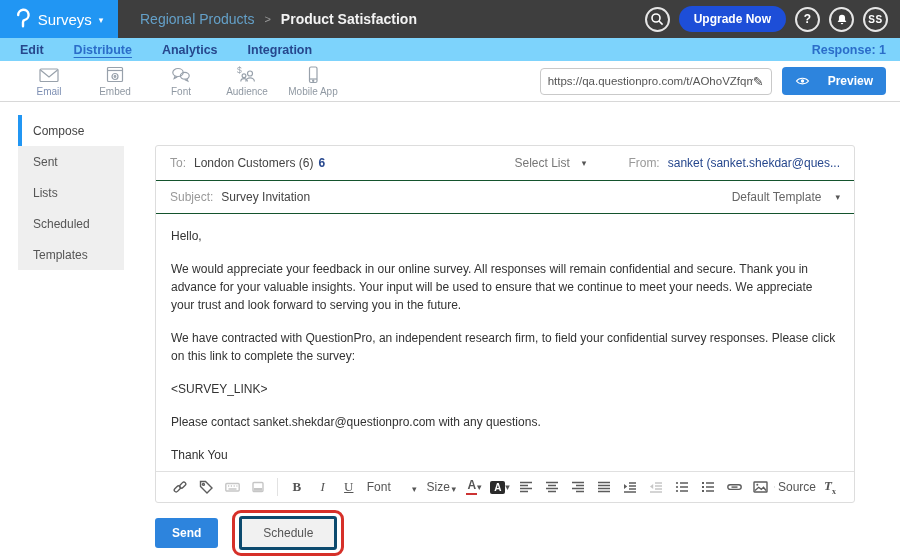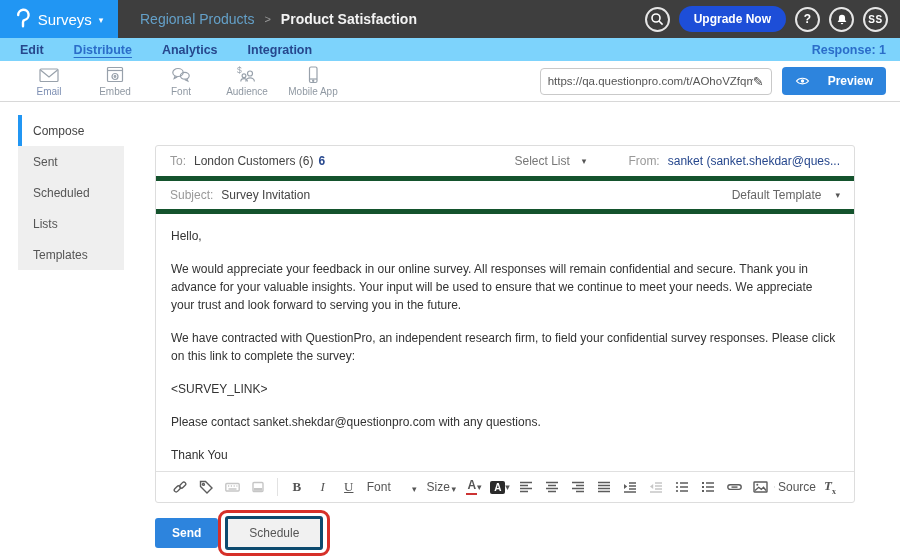--- a/index.html
+++ b/index.html
@@ -50,21 +50,21 @@
 
   
   .content { position:relative; height:458px; background:#fff; }
   .sidebar { position:absolute; left:18px; top:13px; width:106px; background:#efefef; }
   .side-item { height:31px; display:flex; align-items:center; padding-left:15px; color:#555;
     cursor:pointer; }
   .side-item.active { background:#fff; border-left:4px solid #2196f3; padding-left:11px; color:#444; }
 
   .panel { position:absolute; left:155px; top:43px; width:700px; border:1px solid #ddd;
     border-radius:3px; background:#fff; }
-  .row { display:flex; align-items:center; border-bottom:5px solid #14532d; padding:0 14px;
+  .row { display:flex; align-items:center; border-bottom:1px solid #14532d; padding:0 14px;
     height:35px; }
   .lbl { color:#999; margin-right:8px; }
   .to-value { color:#444; cursor:pointer; }
   .to-count { color:#26478d; font-weight:700; margin-left:5px; }
   .select-list { margin-left:auto; margin-right:42px; color:#777; display:flex; gap:12px;
     align-items:center; cursor:pointer; }
   .caret { font-size:9px; color:#555; }
   .from-wrap { display:flex; align-items:center; max-width:235px; }
   .from-value { color:#26478d; white-space:nowrap; overflow:hidden; cursor:pointer; }
   .subj-row { height:33px; }
@@ -89,21 +89,21 @@
   .dd { display:flex; align-items:flex-end; justify-content:space-between; color:#555;
     padding:0 4px; cursor:pointer; }
   .dd-font { width:72px; } .dd-size { width:46px; }
   .color-a { font-weight:700; border-bottom:2px solid #c33; line-height:1.1; padding:0 1px; }
   .bg-a { background:#2b2b2b; color:#fff; font-weight:700; font-size:10px; padding:1px 4px;
     border-radius:2px; }
   .src-label { color:#555; margin-left:3px; }
   .tx { font-family:"Liberation Serif",serif; font-style:italic; font-weight:700; font-size:13px; }
   .tx sub { font-size:8px; font-style:normal; }
 
-  .actions { position:absolute; left:155px; top:408px; display:flex; align-items:center; }
+  .actions { position:absolute; left:155px; top:408px; display:flex; align-items:center; gap:14px; }
   .send { background:#2d84dd; color:#fff; padding:8px 17px; border-radius:3px; font-weight:700;
     cursor:pointer; border:0; font-size:12px; }
   .annotation { border:3px solid #d63029; border-radius:9px; padding:3px 4px; }
   .schedule { background:#f1f1f1; border:3px solid #0c4a6e; color:#555; padding:7px 21px;
     border-radius:3px; cursor:pointer; font-size:12px; }
 </style>
 </head>
 <body>
 
 <div class="topbar">
@@ -204,22 +204,22 @@
       <span>Preview</span>
     </div>
   </div>
 </div>
 
 <div class="content">
 
   <div class="sidebar">
     <div class="side-item active">Compose</div>
     <div class="side-item">Sent</div>
+    <div class="side-item">Lists</div>
     <div class="side-item">Scheduled</div>
-    <div class="side-item">Lists</div>
     <div class="side-item">Templates</div>
   </div>
 
   <div class="panel">
 
     <div class="row">
       <span class="lbl">To:</span>
       <span class="to-value">London Customers (6)</span>
       <span class="to-count">6</span>
       <span class="select-list">

